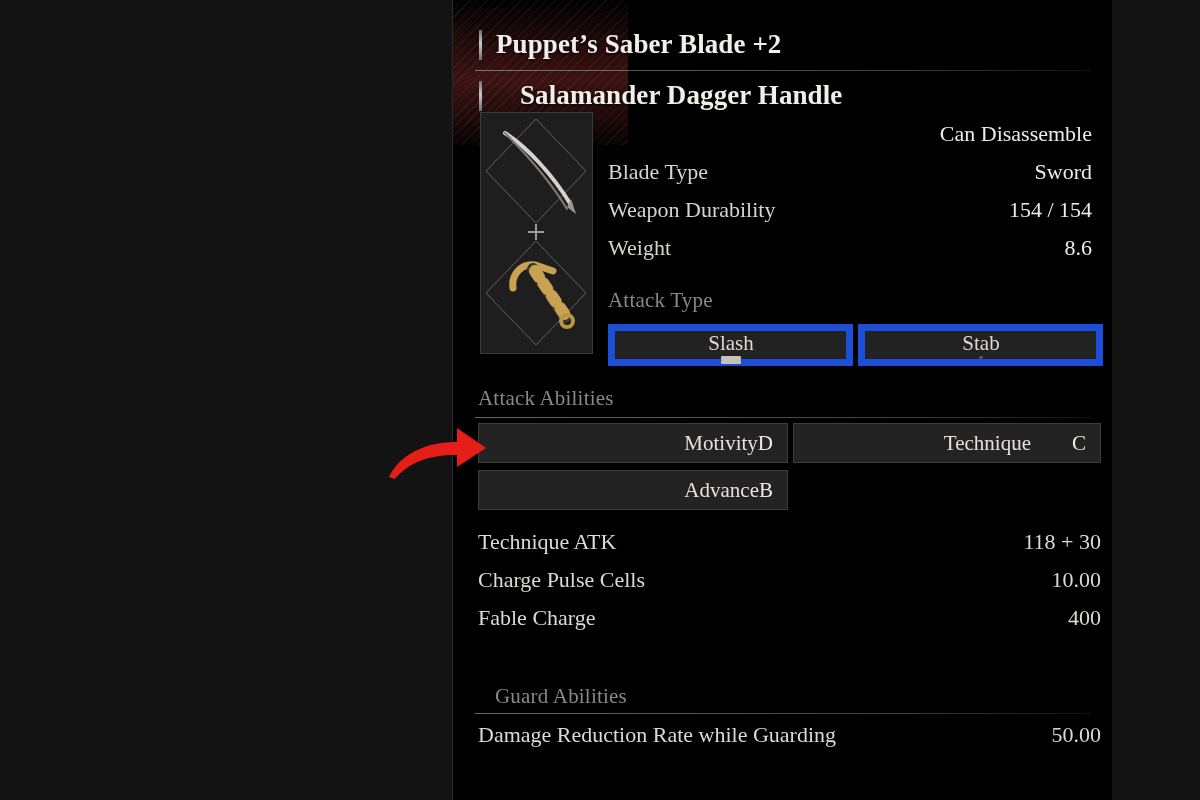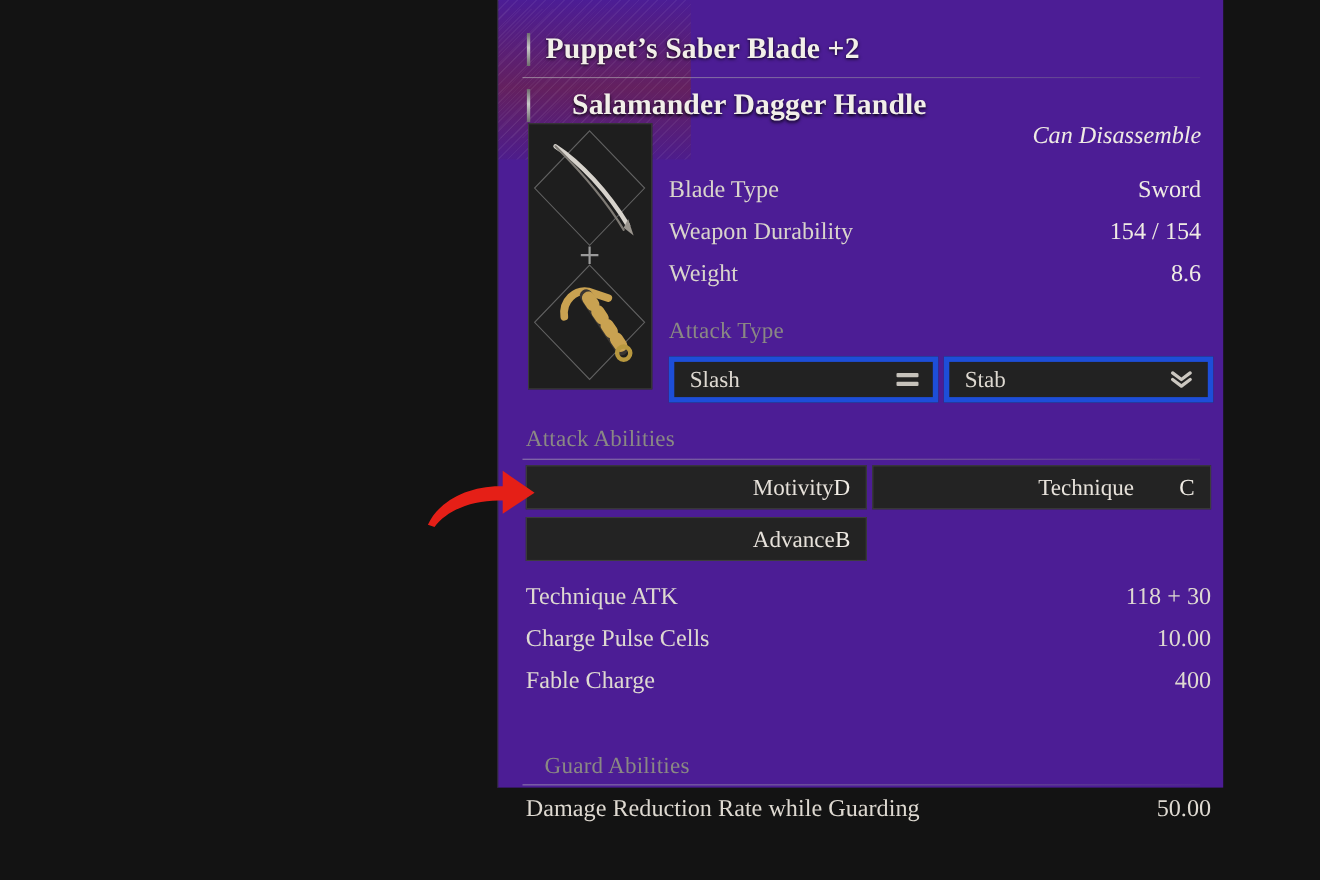--- a/index.html
+++ b/index.html
@@ -6,22 +6,22 @@
   html, body {
     width: 1200px; height: 800px;
     background: #131313;
     font-family: "Liberation Serif", "DejaVu Serif", serif;
     overflow: hidden;
   }
   #root { position: relative; width: 1200px; height: 800px; background: #131313; }
 
   
   #panel {
-    position: absolute; left: 452px; top: 0; width: 660px; height: 716px;
-    background: #4c1d95;
+    position: absolute; left: 452px; top: 0; width: 660px; height: 800px;
+    background: #000000;
     border-left: 1px solid #2b2b2b;
   }
   #panel-inner { position: relative; width: 100%; height: 100%; }
 
   
   .hatch {
     position: absolute; left: 0; top: 0; width: 175px; height: 145px;
     background:
       repeating-linear-gradient(135deg,
         rgba(255,255,255,0.055) 0px, rgba(255,255,255,0.055) 1px,
@@ -70,39 +70,39 @@
   
   .stat-row {
     position: absolute; left: 155px; width: 484px;
     display: flex; justify-content: space-between; align-items: baseline;
     color: #ddd8d0; font-size: 22px;
   }
   .stat-row .k { color: #d9d4cc; }
   .stat-row .v { color: #efebe4; }
   .stat-row.right-only { justify-content: flex-end; }
 
-  #r-dis { top: 110px; font-style: italic; }
+  #r-dis { top: 121px; }
   #r-blade { top: 159px; }
   #r-dur { top: 197px; }
   #r-wt { top: 235px; }
 
   .section-label {
     position: absolute; color: #8a8884; font-size: 21px; letter-spacing: .2px;
   }
   #lbl-attacktype { left: 155px; top: 288px; }
   #lbl-attackabil { left: 25px; top: 386px; }
   #lbl-guardabil { left: 42px; top: 684px; }
 
   
   .atk-box {
-    position: absolute; height: 42px; border: 5px solid #1d4ed8;
+    position: absolute; height: 42px; border: 7px solid #1d4ed8;
     background: #222222;
     display: flex; align-items: center; justify-content: space-between;
     padding: 0 13px 0 14px;
-    color: #ded9d1; font-size: 21px;
+    color: #ded9d1; font-size: 21px; flex-direction: column;
   }
   #atk-slash { left: 155px; top: 324px; width: 245px; }
   #atk-stab  { left: 405px; top: 324px; width: 245px; }
 
   .icon-eq { width: 20px; height: 12px; display: flex; flex-direction: column; justify-content: space-between; }
   .icon-eq i { display: block; height: 4px; background: #c6c2bb; border-radius: 1px; }
   .icon-chev { width: 22px; height: 18px; }
 
   
   .ab-box {

